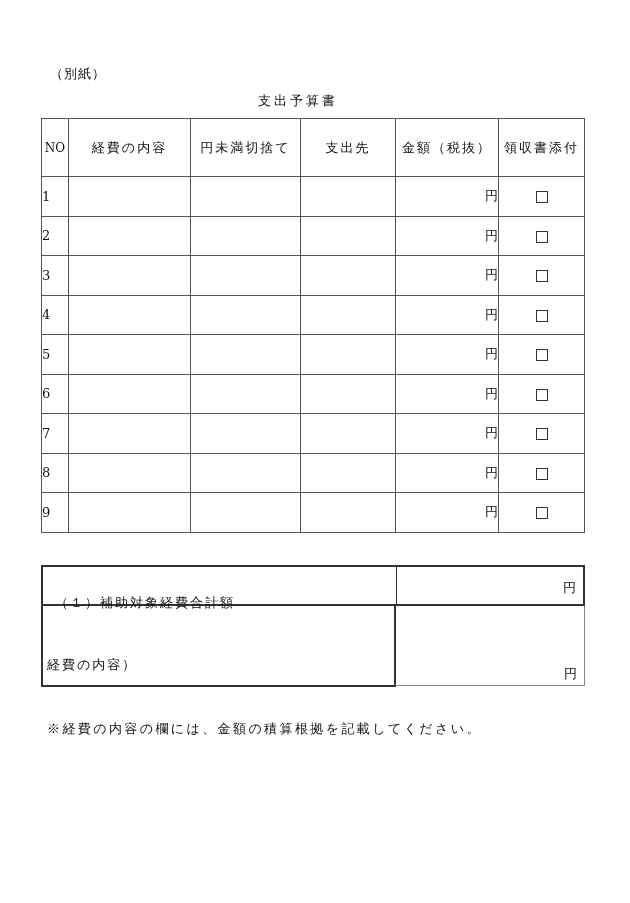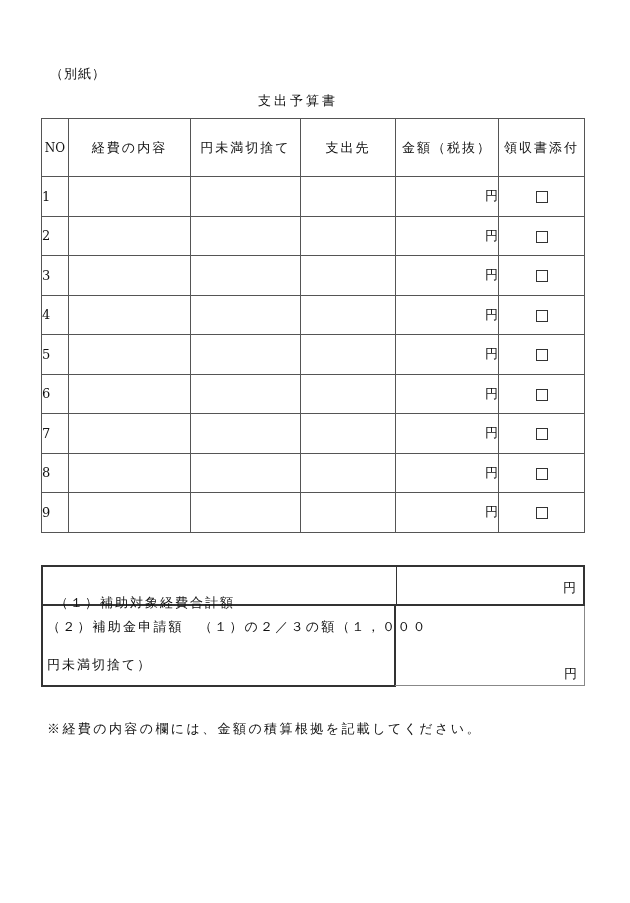--- a/index.html
+++ b/index.html
@@ -184,21 +184,20 @@
     </tbody>
 </table>
 
 <div class="summary">
   <div class="sum1">
     <span class="label">（１）補助対象経費合計額</span>
     <span class="divider"></span>
     <span class="yen">円</span>
   </div>
   <div class="sum2-label">
-    <span class="line1">（２）補助金申請額　（１）の２／３の額（１，０００</span>
-    <span class="line2">円未満切捨て）</span>
+    <span class="line2">経費の内容）</span>
   </div>
   <div class="sum2-amount">
     <span class="yen">円</span>
   </div>
 </div>
 
 <div class="footnote">※経費の内容の欄には、金額の積算根拠を記載してください。</div>
 
 </body></html>

